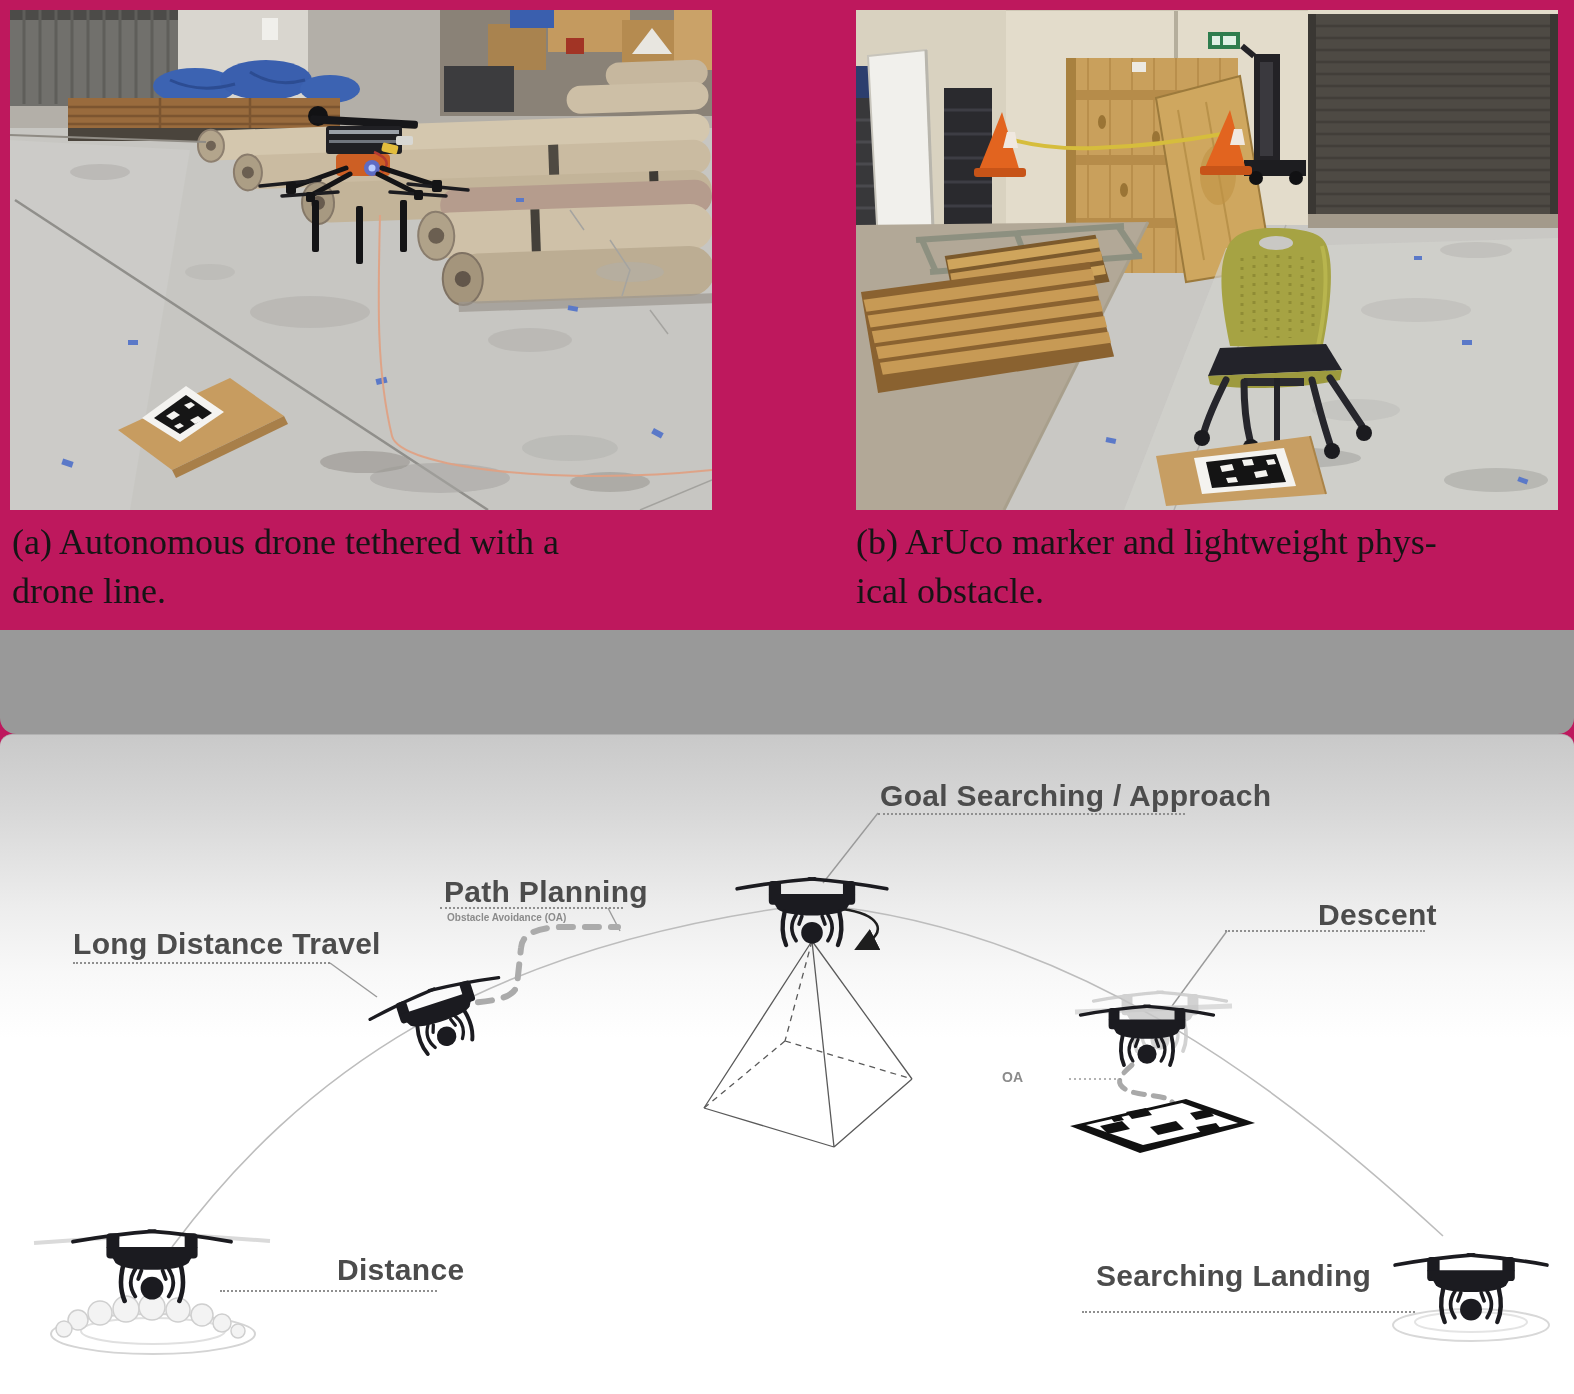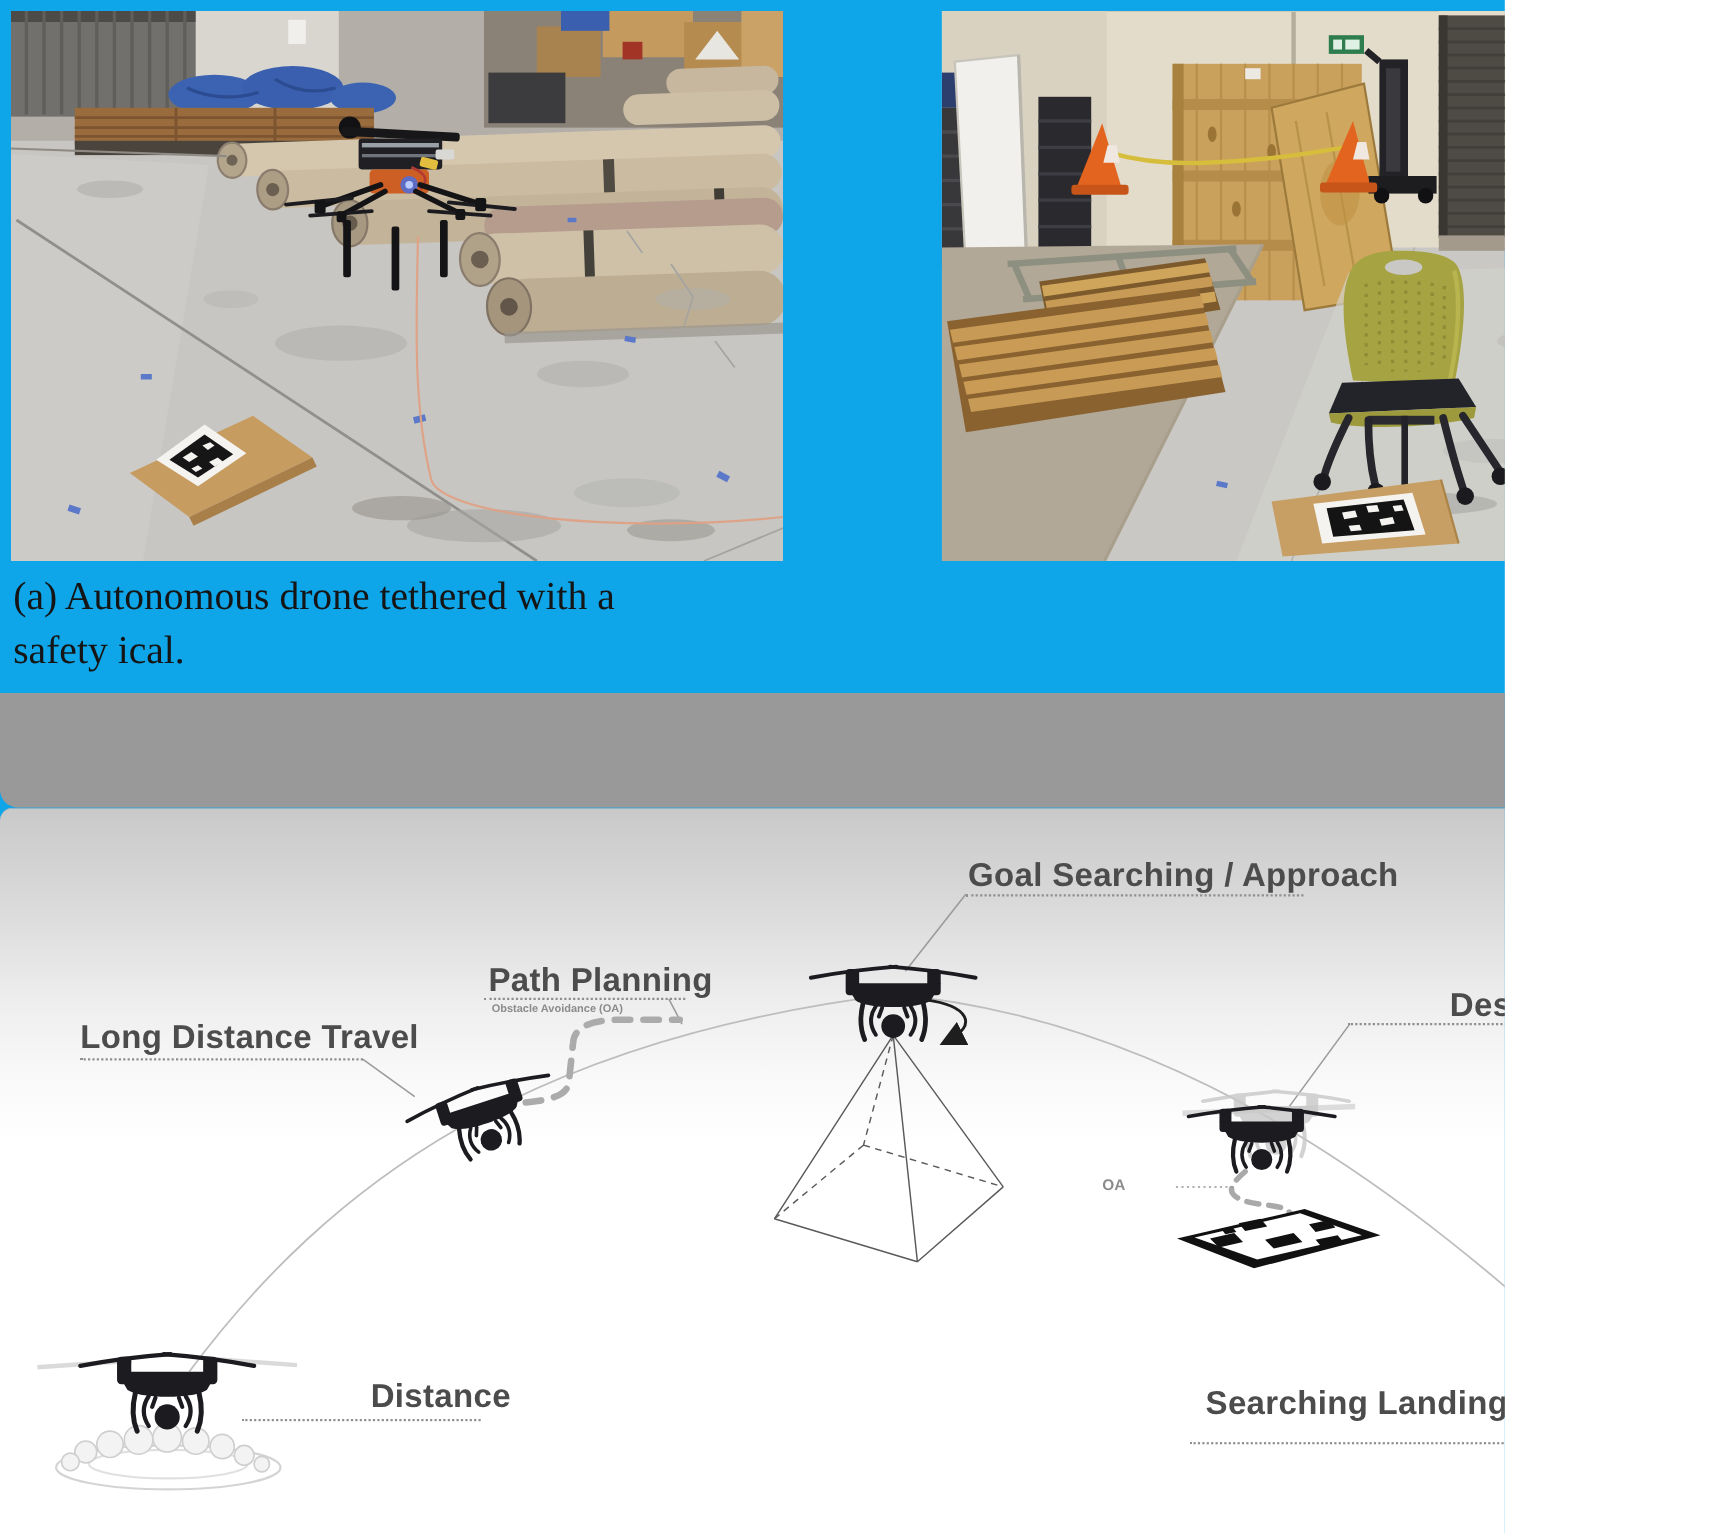--- a/index.html
+++ b/index.html
@@ -1,16 +1,16 @@
 <!DOCTYPE html>
 <html><head>
 <meta charset="utf-8">
 <style>
   html,body{margin:0;padding:0;background:#ffffff;}
-  .page{position:relative;width:1368px;height:1394px;background:#0ea5e9;overflow:hidden;
+  .page{position:relative;width:1574px;height:1394px;background:#be185d;overflow:hidden;
         font-family:"Liberation Sans",sans-serif;}
   .photo{position:absolute;top:10px;width:702px;height:500px;overflow:hidden;margin:0;}
   #photo-a{left:10px;}
   #photo-b{left:856px;}
   .photo svg{display:block;width:100%;height:100%;}
   .caption{position:absolute;font-family:"Liberation Serif",serif;font-size:36px;
            line-height:49px;color:#151515;white-space:nowrap;}
   #caption-a{left:12px;top:518px;}
   #caption-b{left:856px;top:518px;}
   .gray-bar{position:absolute;left:0;top:630px;width:1574px;height:104px;
@@ -336,21 +336,25 @@
           <polygon points="104,44 116,42 118,48 106,50"></polygon>
           <polygon points="76,50 86,49 88,54 78,55"></polygon>
           <polygon points="116,32 124,31 126,36 118,37"></polygon>
         </g>
       </g>
     </svg>
   </figure>
 
   <div class="caption" id="caption-a">
     <span>(a) Autonomous drone tethered with a</span><br>
-    <span>safety ical.</span>
+    <span>drone line.</span>
+  </div>
+  <div class="caption" id="caption-b">
+    <span>(b) ArUco marker and lightweight phys-</span><br>
+    <span>ical obstacle.</span>
   </div>
 
   <div class="gray-bar"></div>
 
   <div class="diagram">
     <svg width="1574" height="660" viewBox="0 0 1574 660">
       <defs>
         <marker id="arrowhead" markerWidth="9" markerHeight="9" refX="6.5" refY="4.5" orient="auto">
           <path d="M0 0 L9 4.5 L0 9 Z" fill="#1e1e1e"></path>
         </marker>

